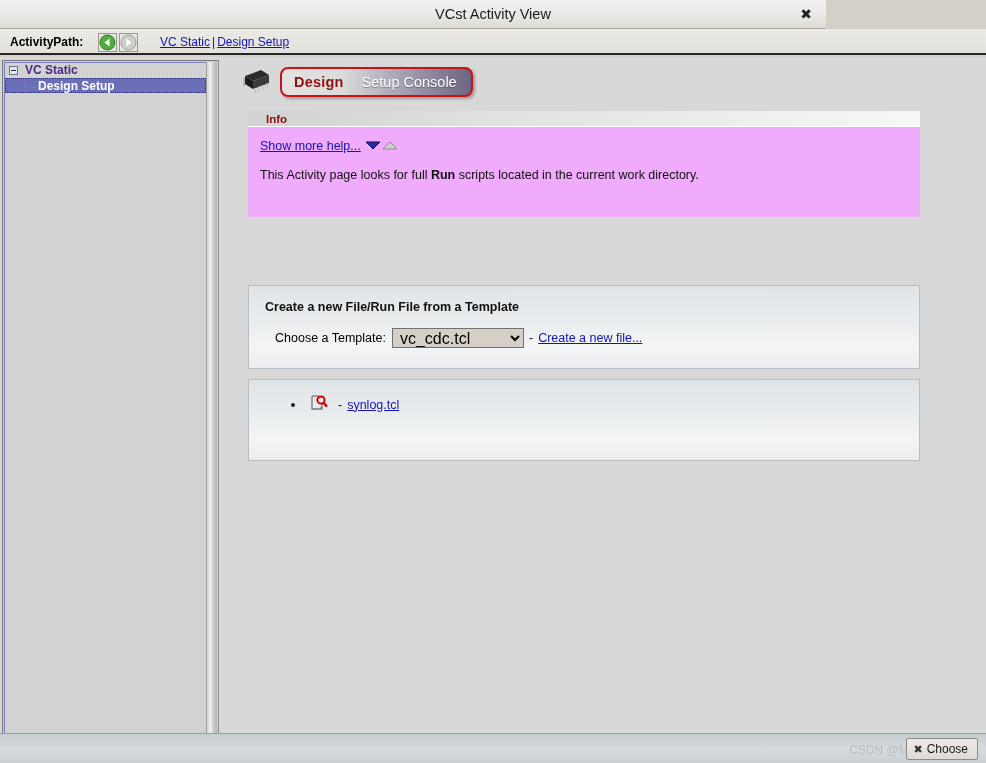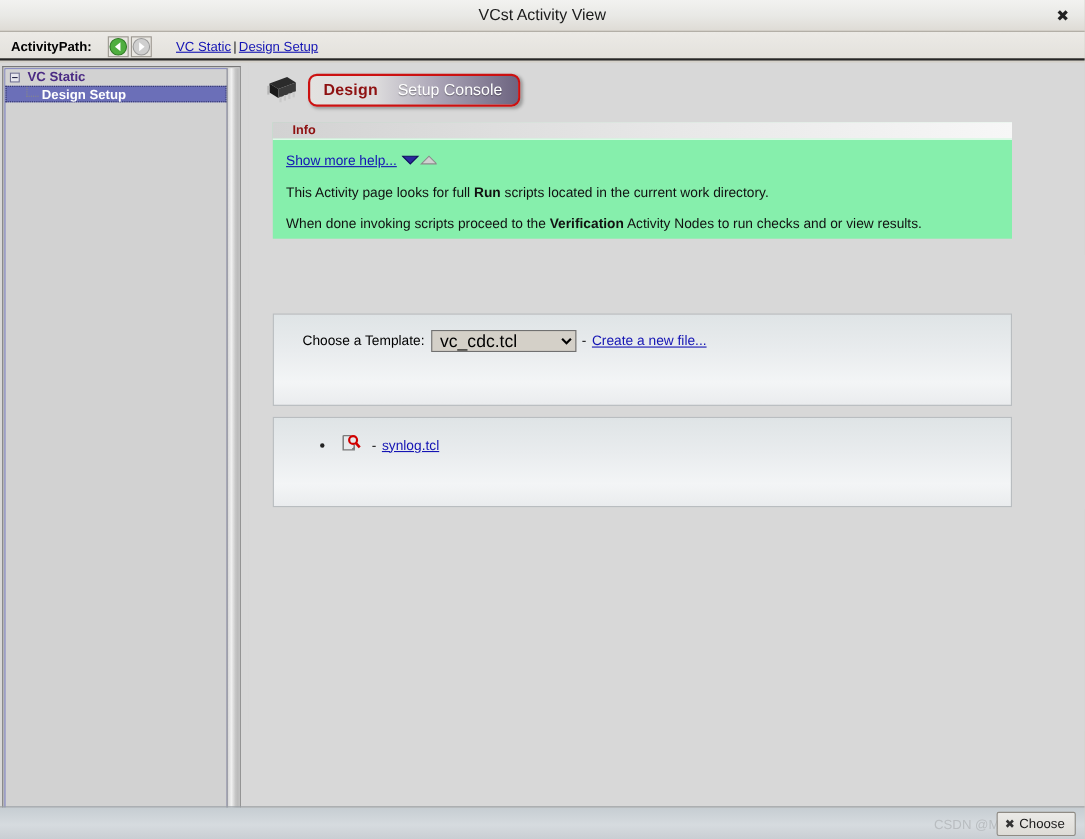--- a/index.html
+++ b/index.html
@@ -6,21 +6,21 @@
     margin: 0; padding: 0;
     width: 986px; height: 763px;
     overflow: hidden;
     background: #d4d0c8;
     font-family: "Liberation Sans", sans-serif;
     font-size: 12px;
     color: #000;
   }
   
   .titlebar {
-    position: absolute; left: 0; top: 0; width: 986px; height: 29px;
+    position: absolute; left: 0; top: 0; width: 826px; height: 29px;
     background: linear-gradient(to bottom, #f2f2f0 0%, #e9e9e6 50%, #dedbd5 100%);
     border-bottom: 1px solid #a8a49c;
     box-sizing: border-box;
   }
   .titlebar-title {
     position: absolute; left: 0; top: 0; width: 986px;
     text-align: center; line-height: 28px;
     font-size: 14.5px; color: #1b1b1b;
   }
   .titlebar-close {
@@ -131,21 +131,21 @@
   }
 
   .panel {
     position: absolute; left: 22px; width: 672px;
     background: linear-gradient(to bottom, #dfe4e6 0%, #e9ecee 40%, #f3f5f6 75%, #eaecee 100%);
     border: 1px solid #b9bdc0;
     box-sizing: border-box;
   }
   .panel.info {
     top: 54px; height: 106px;
-    background: #86efac; border: none;
+    background: #f0abfc; border: none;
   }
   .info-head {
     position: relative; height: 16px; line-height: 16px;
     background: linear-gradient(to right, #d2d2d2 0%, #e8e8e8 55%, #f7f7f7 100%);
     color: #8e1111; font-weight: bold; font-size: 11.5px;
     padding-left: 18px; box-sizing: border-box;
     border-bottom: 1px solid #ffffff;
   }
   .info-body { padding: 12px 0 0 12px; }
   .info-line { font-size: 12.5px; color: #111; margin-bottom: 14px; }
@@ -292,25 +292,25 @@
       <div class="info-body">
         <div class="info-line">
           <span class="helplink">Show more help...</span><span class="tri-row"><svg width="32" height="11" viewBox="0 0 32 11">
             <path d="M1 2 L15 2 L8 9 Z" fill="#2a2a9c" stroke="#101060" stroke-width="1"></path>
             <path d="M18 9 L32 9 L25 2 Z" fill="#d0d0d0" stroke="#8a8a8a" stroke-width="1"></path>
           </svg></span>
         </div>
 
         <div class="info-line"><span>This Activity page looks for full </span><b>Run</b><span> scripts located in the current work directory.</span></div>
 
-        <div class="info-line"><span>When done invoking scripts proceed to the </span><b>Verification</b><span> Activity Nodes to run checks and or view results.</span></div>
       </div>
     </div>
 
     <div class="panel template">
+      <div class="panel-title">Create a new File/Run File from a Template</div>
       <div class="template-row">
         <span class="tpl-label">Choose a Template:</span>
         <select class="tpl-select">
           <option>vc_cdc.tcl</option>
         </select>
         <span class="dash">-</span>
         <span class="mklink">Create a new file...</span>
       </div>
     </div>
 

